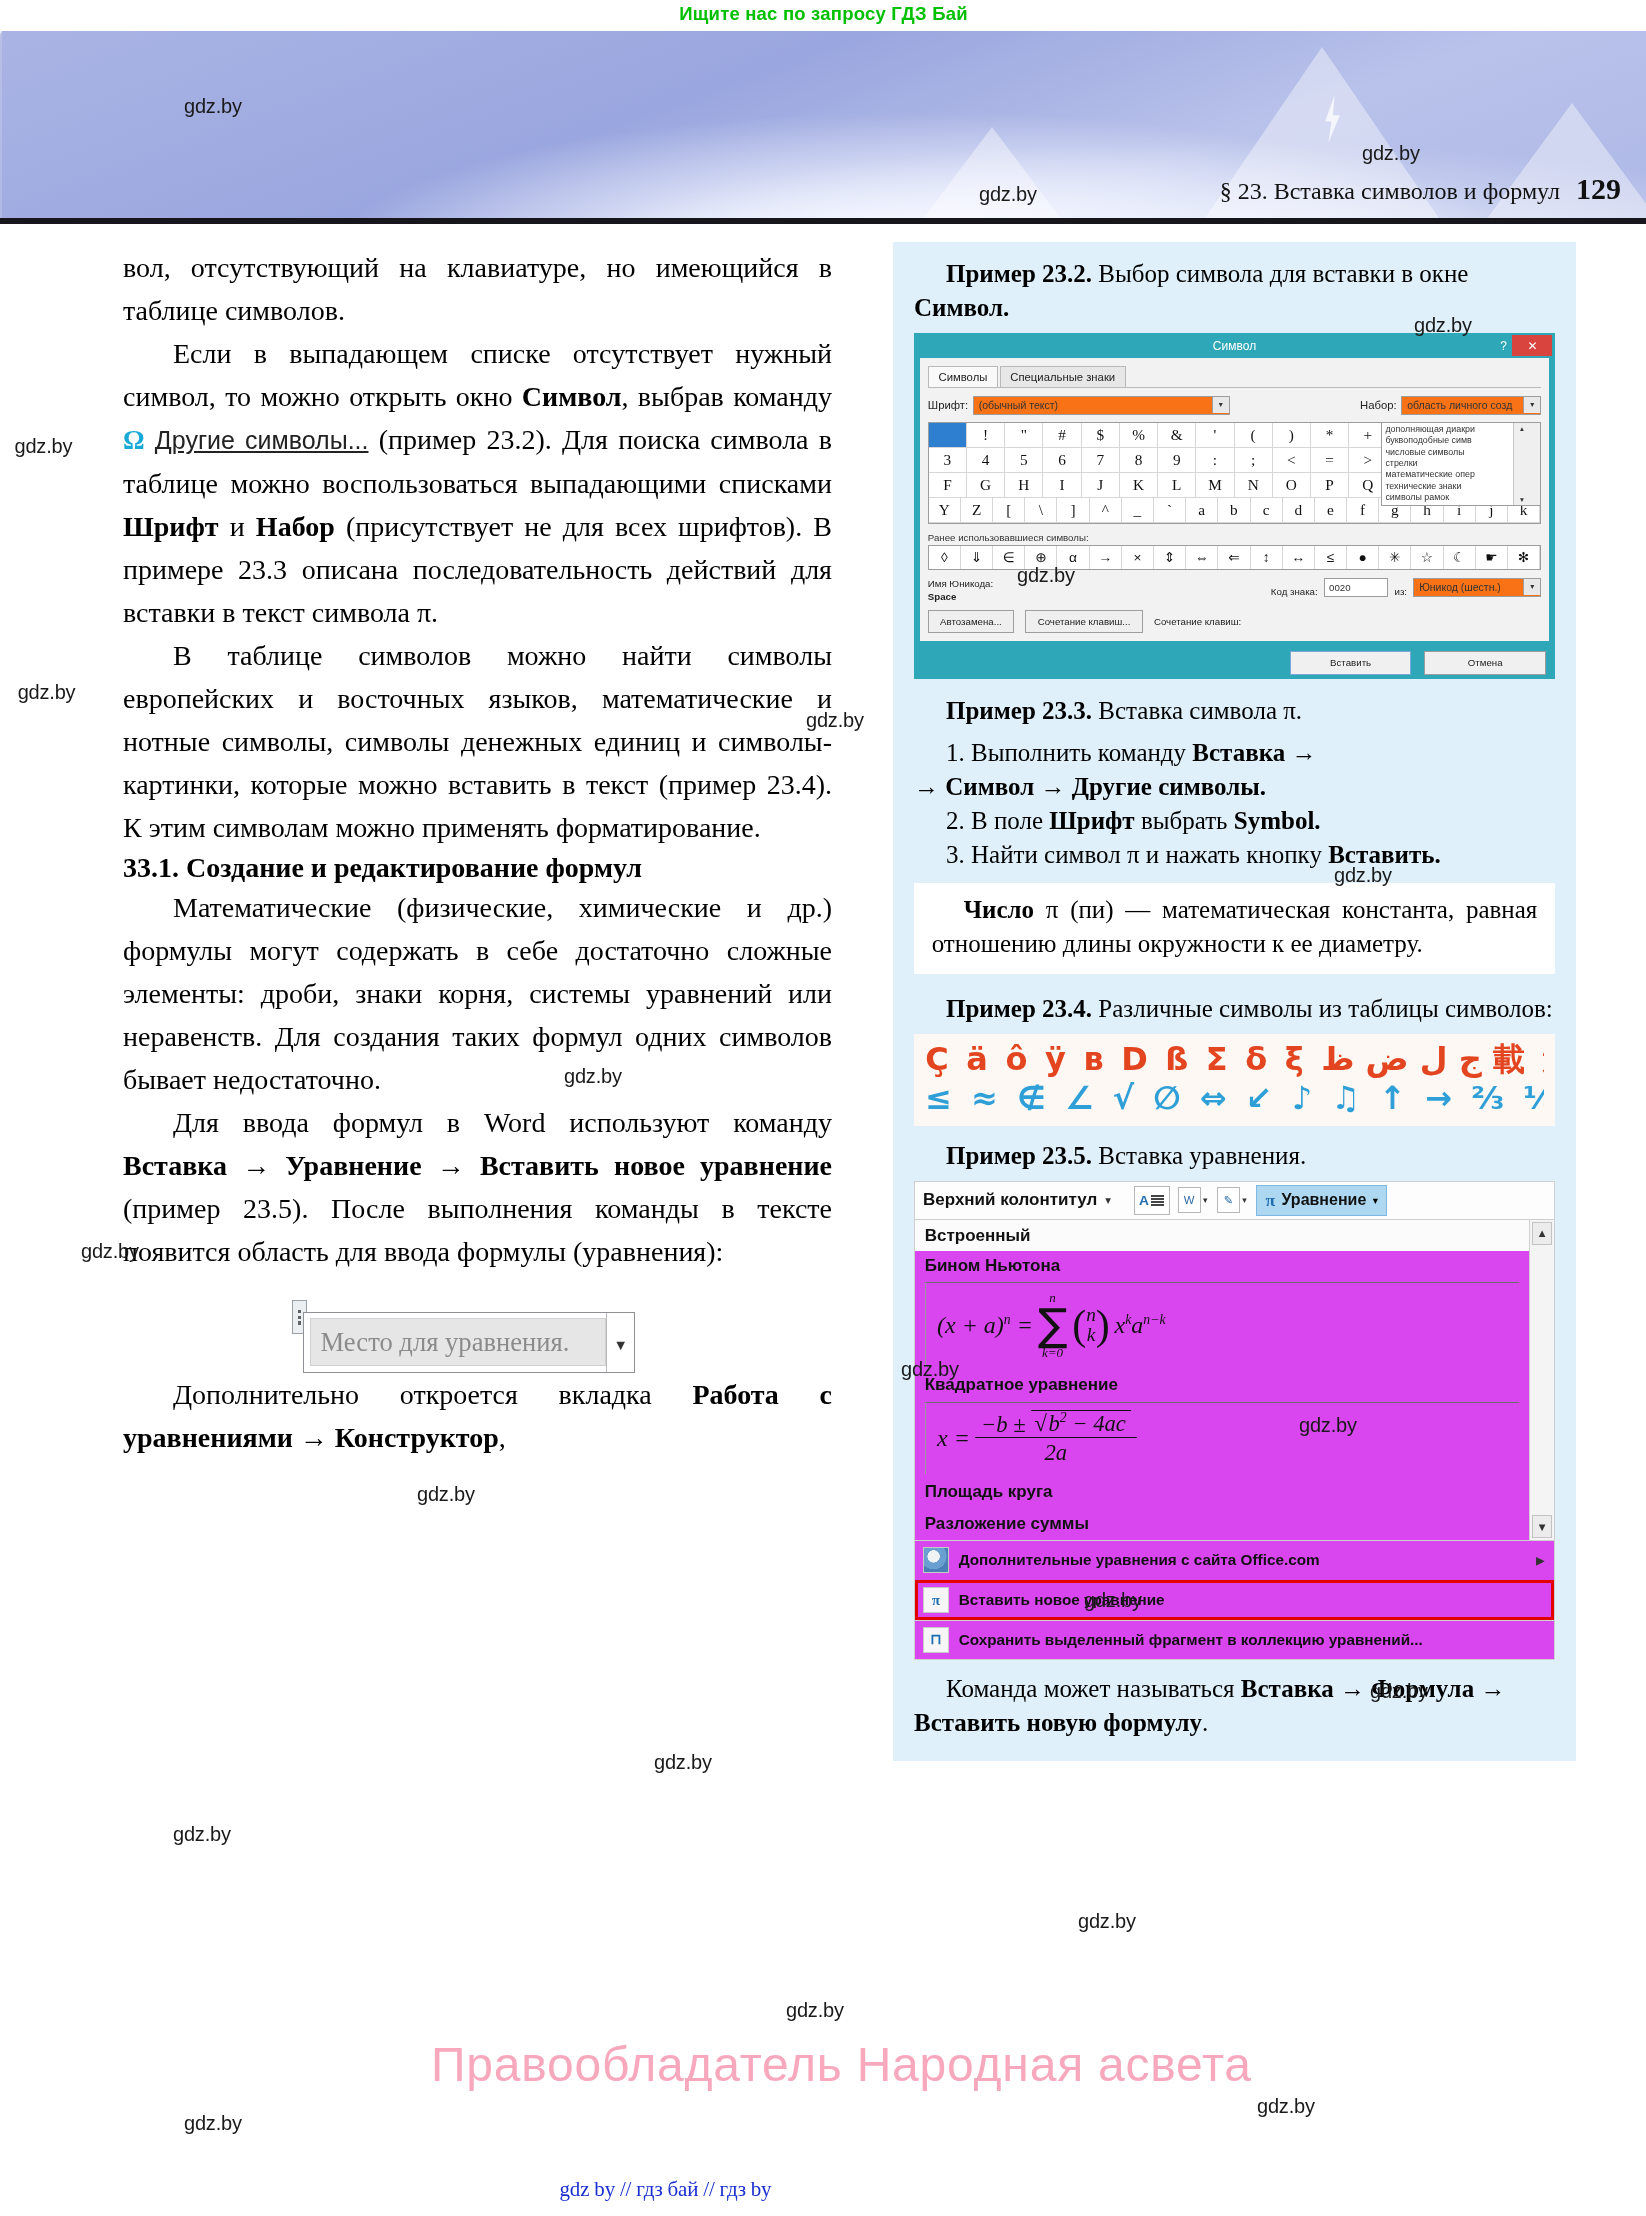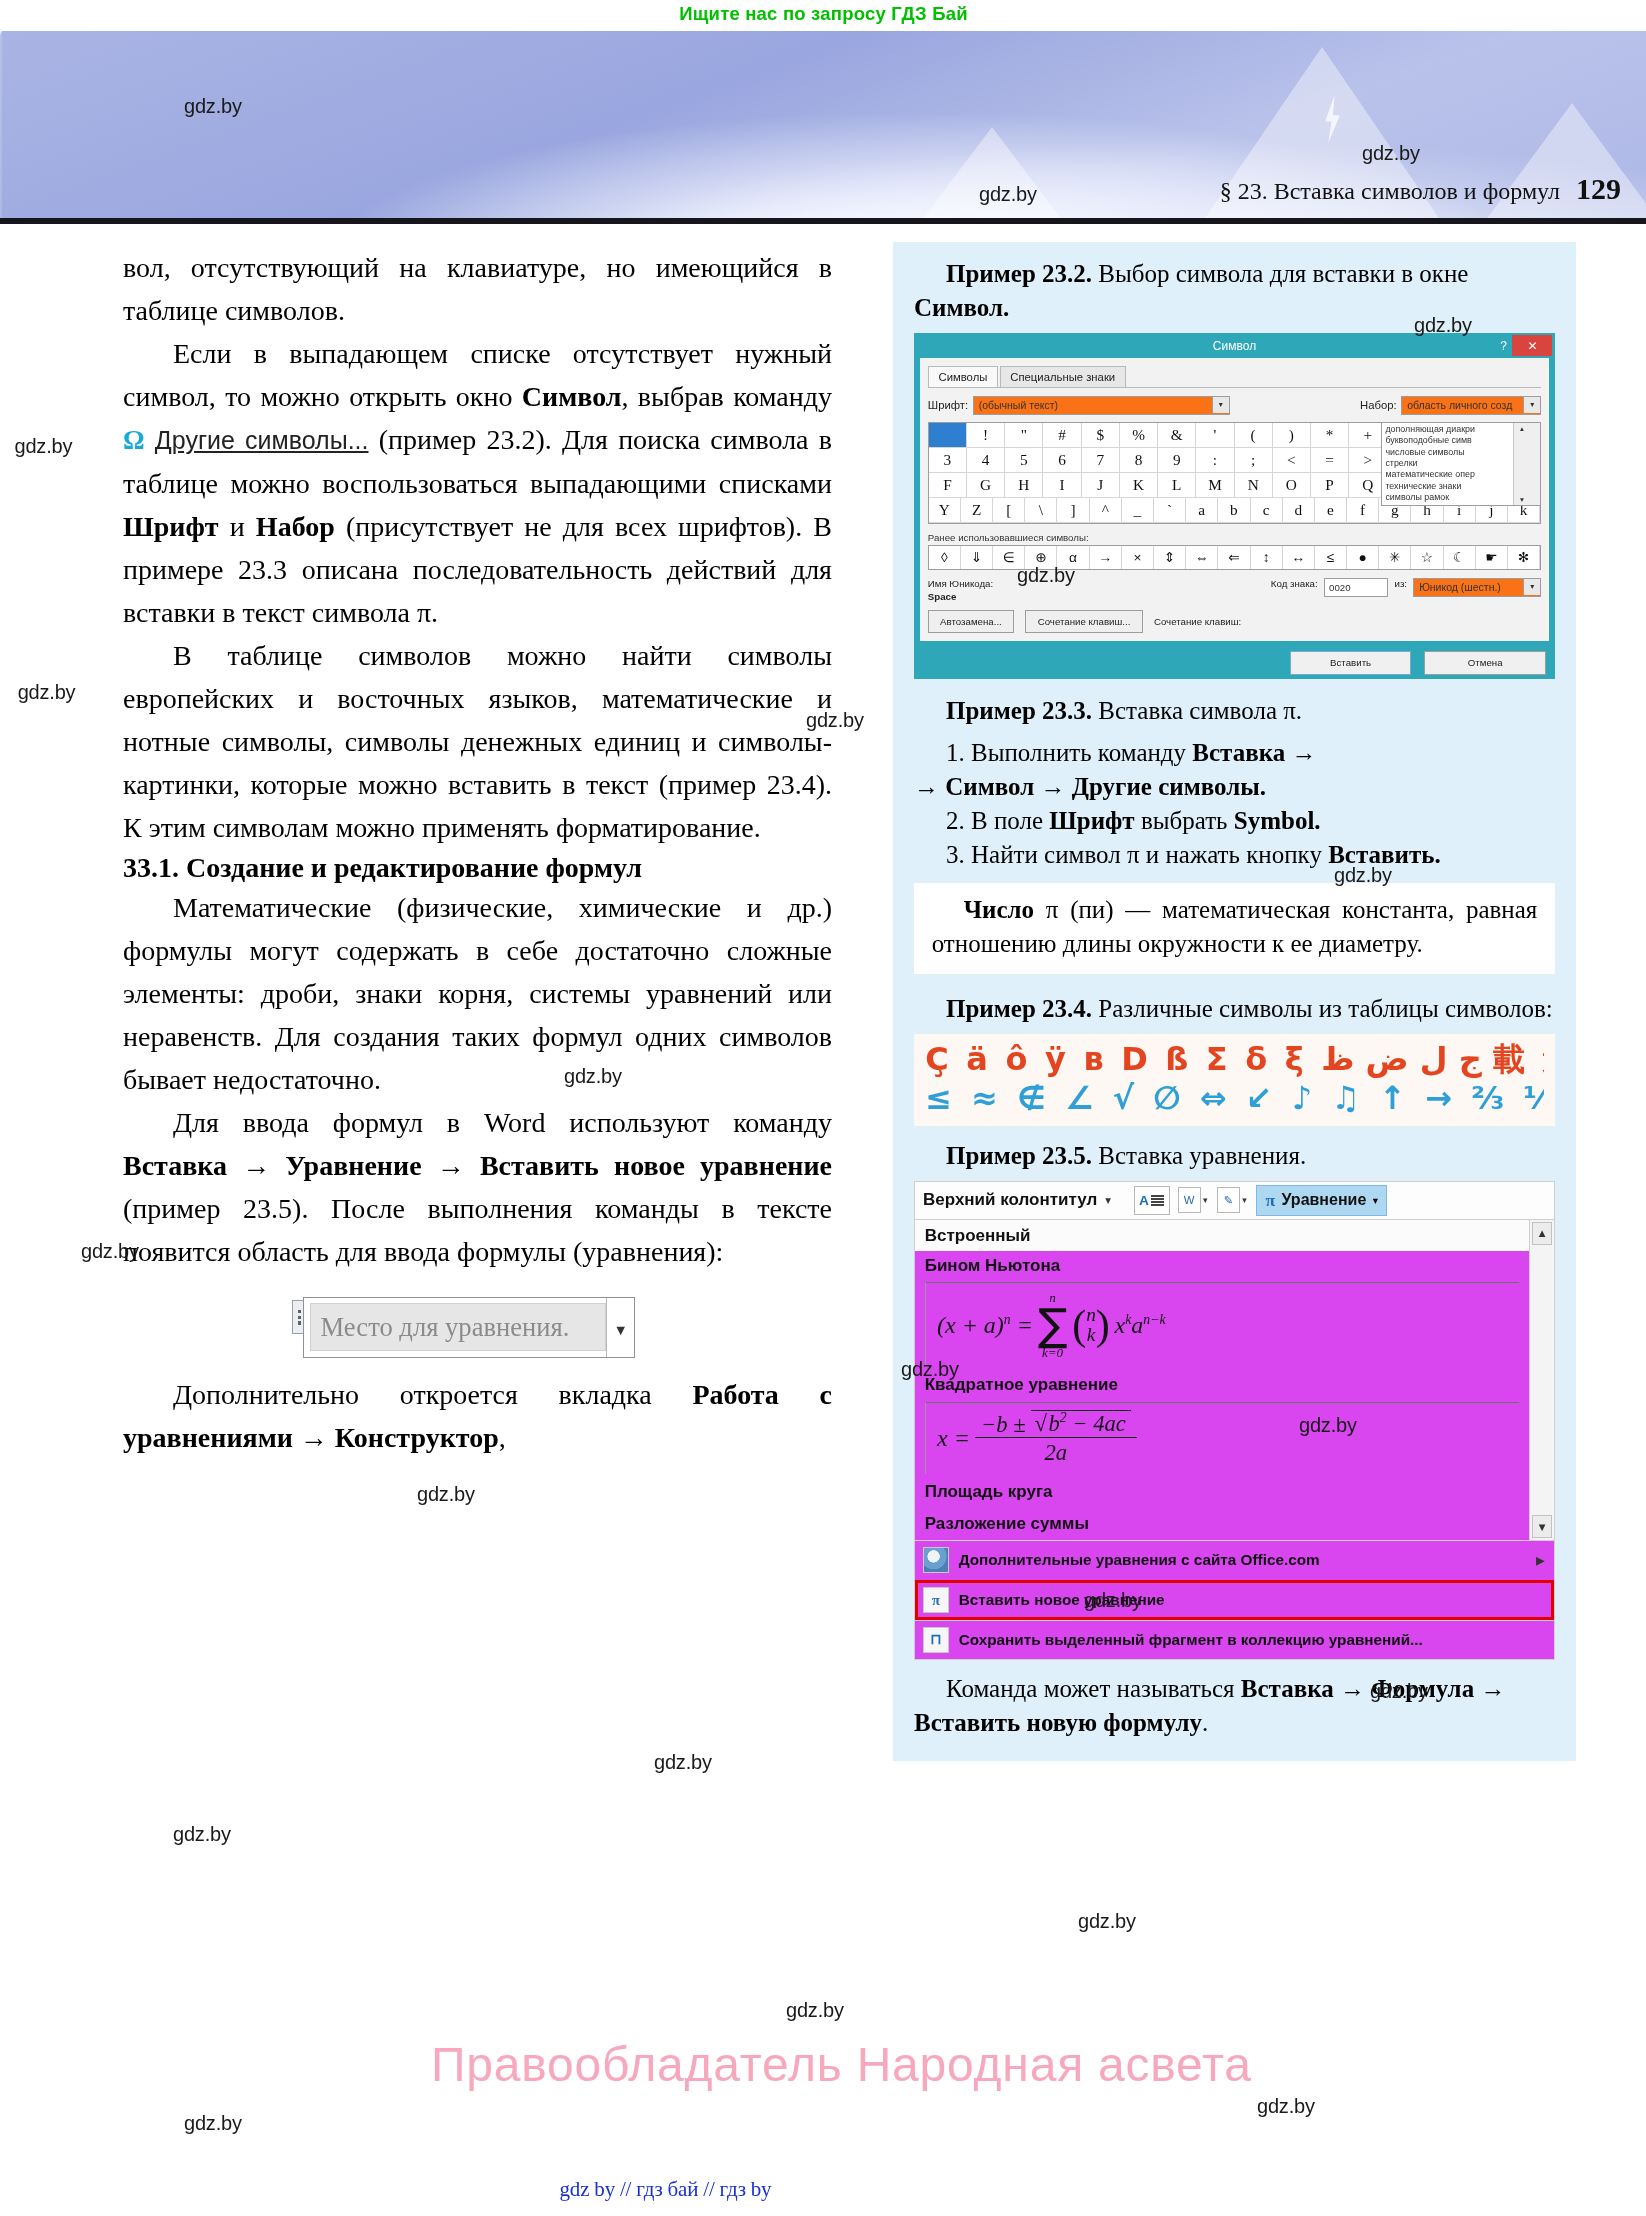--- a/index.html
+++ b/index.html
@@ -90,21 +90,21 @@
   .eqbox-wrap{
     margin:22.6px 0 14.5px 169px;position:relative;width:355px;height:63px;
   }
   .eq-handle{
     position:absolute;left:0;top:4.8px;width:13px;height:32px;
     background:#eceff1;border:0.8px solid #9aa0a6;
     display:flex;flex-direction:column;justify-content:center;align-items:center;gap:2.4px;
   }
   .eq-handle i{display:block;width:3.2px;height:3.2px;background:#5f6368;}
   .eq-outer{
-    position:absolute;left:11.3px;top:1px;width:332px;height:61px;
+    position:absolute;left:11.3px;top:16px;width:332px;height:61px;
     border:1.6px solid #8e9297;background:#ffffff;box-sizing:border-box;
     display:flex;align-items:stretch;
   }
   .eq-inner{
     flex:1;margin:5.6px 0 5.6px 5.6px;background:#e6e6e6;border:0.8px solid #d0d0d0;
     display:flex;align-items:center;padding-left:9.7px;
     font-size:26.6px;color:#8b8b8b;
   }
   .eq-drop{
     width:27px;border-left:0.8px solid #b9b9b9;background:#ffffff;
@@ -180,21 +180,21 @@
     display:flex;flex-direction:column;justify-content:space-between;align-items:center;font-size:6.4px;
   }
   .recent-lbl{font-size:9.7px;color:#333;margin:8px 0 2.4px 0;}
   .recentgrid{border:0.8px solid #9d9d9d;background:#fff;display:flex;}
   .rcell{
     flex:1;height:22.6px;border-right:0.8px solid #d6d6d6;
     display:flex;align-items:center;justify-content:center;font-size:13.7px;color:#111;
   }
   .uni-row{display:flex;margin-top:8px;font-size:9.7px;color:#222;align-items:flex-start;}
   .uni-left{width:46%;}
-  .uni-right{flex:1;display:flex;align-items:flex-start;justify-content:flex-end;gap:6.4px;}
+  .uni-right{flex:1;display:flex;align-items:flex-end;justify-content:flex-end;gap:6.4px;}
   .tinybox{background:#fff;border:0.8px solid #9d9d9d;height:17px;width:58px;font-size:9.7px;
     display:flex;align-items:center;padding-left:4px;color:#333;}
   .combo.uni{width:121px;}
   .btnrow{display:flex;gap:11.3px;margin-top:8px;align-items:center;font-size:9.7px;color:#222;}
   .btn{
     background:#efefef;border:0.8px solid #9d9d9d;height:21px;padding:0 11.3px;
     display:flex;align-items:center;font-size:9.7px;color:#222;
   }
   .dlg-footer{display:flex;justify-content:flex-end;gap:13px;margin:9.7px 8px 3.2px 8px;}
   .dlg-footer .btn{height:22.6px;width:97px;justify-content:center;background:#f0f0f0;}

